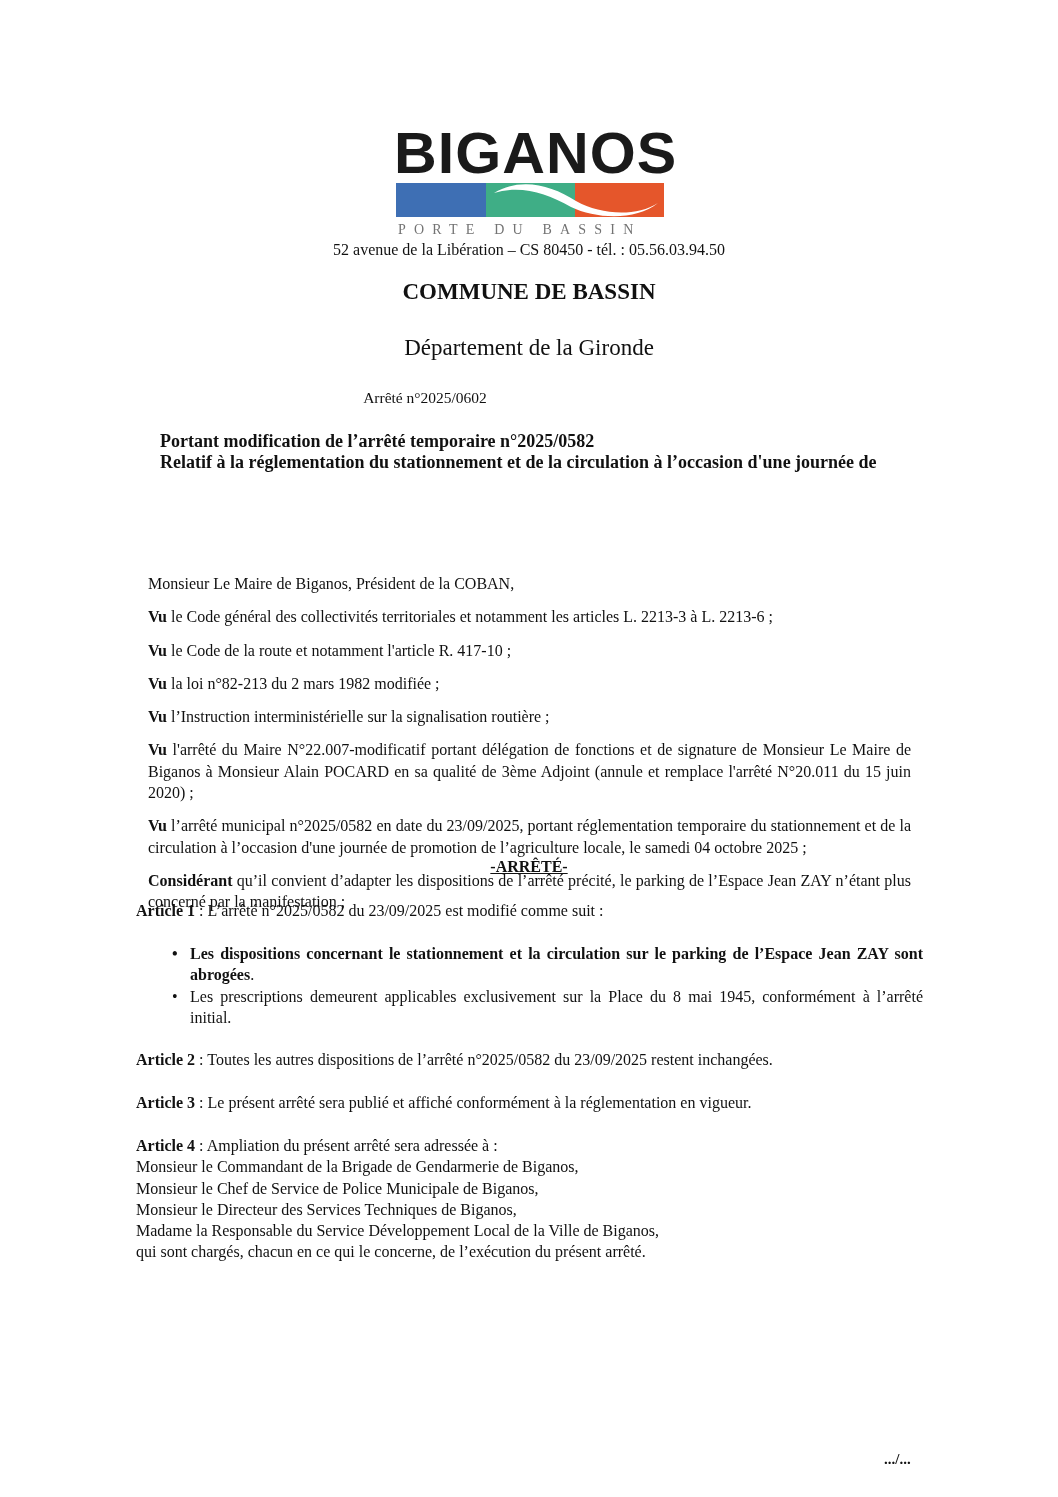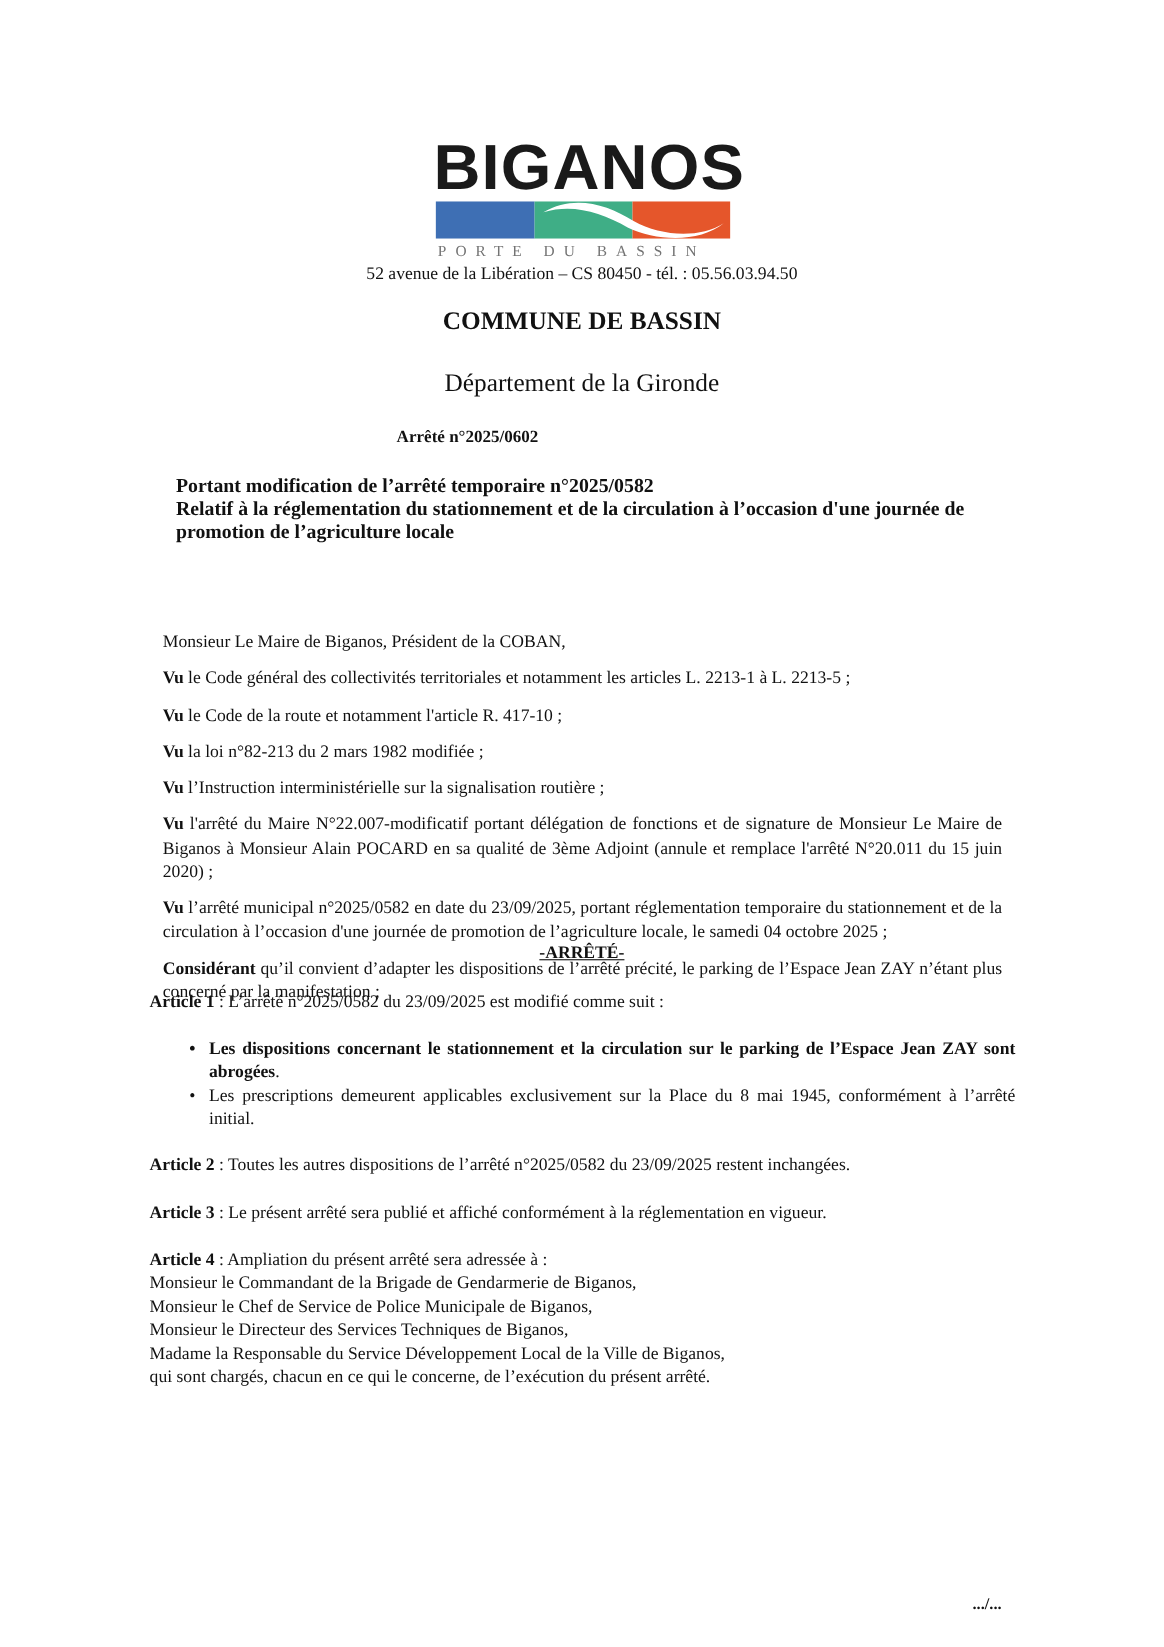--- a/index.html
+++ b/index.html
@@ -13,21 +13,21 @@
                font-size: 58px; letter-spacing: 1px; line-height: 46px; color: #1a1a1a;
                display: block; text-align: left; margin-left: -2px; transform: scaleX(1.02); transform-origin: left; }
   .logo-band { position: relative; display: block; width: 268px; height: 34px; margin-top: 7px; }
   .logo-band svg { display: block; }
   .logo-tag { font-family: Liberation Serif, serif; font-size: 14px;
               letter-spacing: 8.2px; color: #737373; display: block; margin-top: 5px; margin-left: 2px; line-height: 16px; }
 
   .address { position: absolute; left: 0; width: 1058px; top: 240px; text-align: center; font-size: 16px; line-height: 20px; }
   .commune { position: absolute; left: 0; width: 1058px; top: 279px; text-align: center; font-size: 23px; font-weight: bold; }
   .dept { position: absolute; left: 0; width: 1058px; top: 335px; text-align: center; font-size: 23px; font-weight: normal; }
-  .arrete-no { position: absolute; left: 0; width: 850px; top: 389px; text-align: center; font-size: 15.5px; font-weight: bold; }
+  .arrete-no { position: absolute; left: 0; width: 850px; top: 389px; text-align: center; font-size: 15.5px; font-weight: normal; }
   .subject { position: absolute; left: 160px; width: 740px; top: 431px; text-align: left; font-size: 18px;
              font-weight: bold; line-height: 21px; }
   .subject span { display: block; }
 
   .body { position: absolute; left: 136px; width: 787px; top: 561px; font-size: 16px; line-height: 21.3px; }
   .body p { margin: 12px; text-align: justify; }
   .body b { font-weight: bold; }
 
   .heading-arrete { position: absolute; left: 0; width: 1058px; top: 858px; text-align: center;
                     font-size: 16px; font-weight: bold; text-decoration: underline; }
@@ -65,26 +65,25 @@
   </div>
 
   <div class="address">52 avenue de la Libération – CS 80450 - tél. : 05.56.03.94.50</div>
   <div class="commune">COMMUNE DE BASSIN</div>
   <div class="dept">Département de la Gironde</div>
   <div class="arrete-no">Arrêté n°2025/0602</div>
 
   <div class="subject">
     <span>Portant modification de l’arrêté temporaire n°2025/0582</span>
     <span>Relatif à la réglementation du stationnement et de la circulation à l’occasion d'une journée de</span>
-    <span>promotion de l’agriculture locale</span>
   </div>
 
   <div class="body">
     <p>Monsieur Le Maire de Biganos, Président de la COBAN,</p>
-    <p><b>Vu</b><span> le Code général des collectivités territoriales et notamment les articles L. 2213-1 à L. 2213-5 ;</span></p>
+    <p><b>Vu</b><span> le Code général des collectivités territoriales et notamment les articles L. 2213-3 à L. 2213-6 ;</span></p>
     <p><b>Vu</b><span> le Code de la route et notamment l'article R. 417-10 ;</span></p>
     <p><b>Vu</b><span> la loi n°82-213 du 2 mars 1982 modifiée ;</span></p>
     <p><b>Vu</b><span> l’Instruction interministérielle sur la signalisation routière ;</span></p>
     <p><b>Vu</b><span> l'arrêté du Maire N°22.007-modificatif portant délégation de fonctions et de signature de Monsieur Le Maire de Biganos à Monsieur Alain POCARD en sa qualité de 3ème Adjoint (annule et remplace l'arrêté N°20.011 du 15 juin 2020) ;</span></p>
     <p><b>Vu</b><span> l’arrêté municipal n°2025/0582 en date du 23/09/2025, portant réglementation temporaire du stationnement et de la circulation à l’occasion d'une journée de promotion de l’agriculture locale, le samedi 04 octobre 2025 ;</span></p>
     <p><b>Considérant</b><span> qu’il convient d’adapter les dispositions de l’arrêté précité, le parking de l’Espace Jean ZAY n’étant plus concerné par la manifestation ;</span></p>
   </div>
 
   <div class="heading-arrete">-ARRÊTÉ-</div>
 

